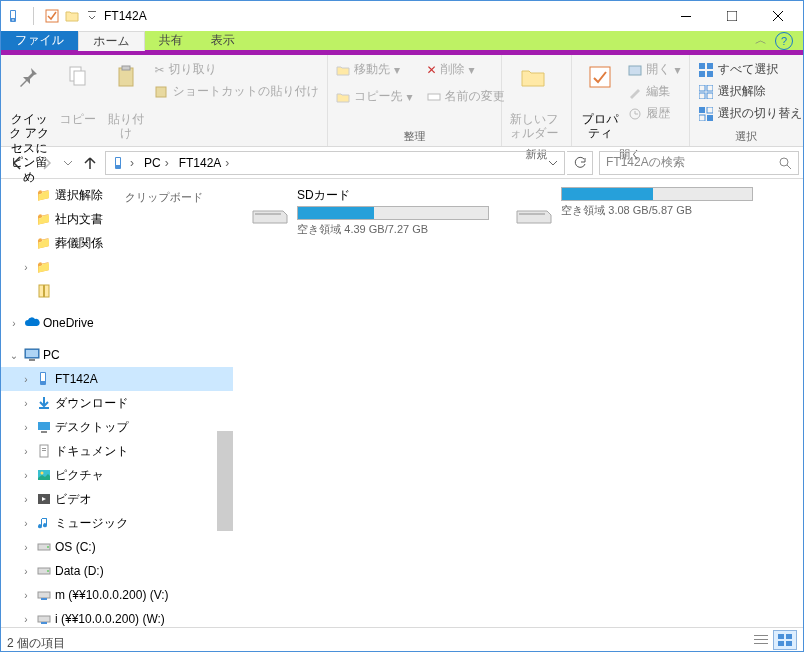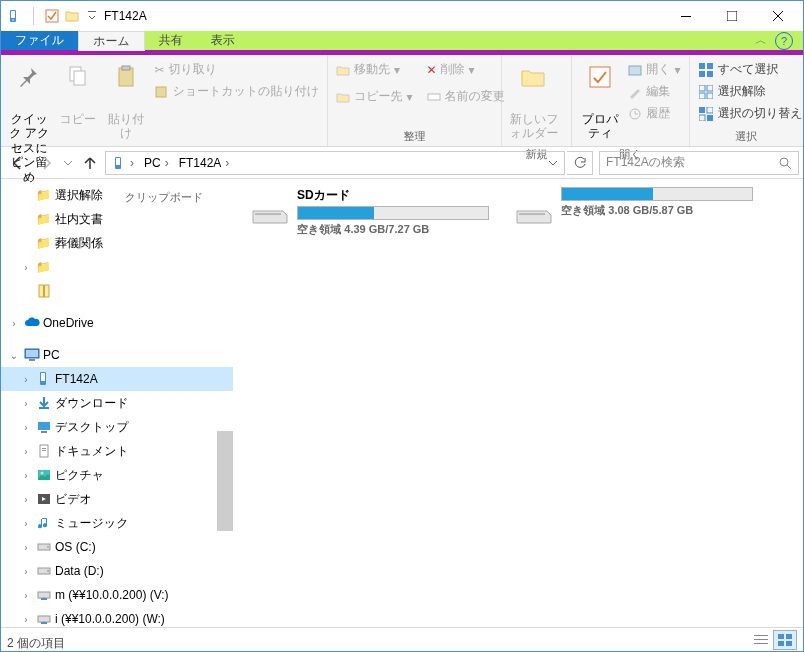--- a/index.html
+++ b/index.html
@@ -49,21 +49,21 @@
 .tv-item .exp { width: 14px; text-align: center; color: #777; font-size: 10px; }
 .tv-item .icon { width: 18px; height: 18px; display: flex; align-items: center; justify-content: center; }
 .tv-item.selected { background: #cce8ff; }
 .tv-item.l1 { padding-left: 6px; }
 .tv-item.l2 { padding-left: 18px; }
 .scrollthumb { position: absolute; right: 0; top: 252px; width: 16px; height: 100px; background: #cdcdcd; }
 
 .main { flex: 1; padding: 8px 16px; display: flex; align-items: flex-start; gap: 24px; }
 .tile { display: flex; gap: 8px; width: 240px; }
 .tile .drive-icon { width: 40px; height: 30px; margin-top: 10px; }
-.tile .info { flex: 1; font-weight: bold; }
+.tile .info { flex: 1; }
 .tile .name { padding-bottom: 2px; }
 .tile .bar { height: 14px; border: 1px solid #b5b5b5; background: #eaeaea; position: relative; margin-bottom: 2px; }
 .tile .bar .fill { position: absolute; left: 0; top: 0; bottom: 0; background: #26a0da; }
 .tile .sub { color: #666; font-size: 11px; }
 
 .statusbar { height: 24px; border-top: 1px solid #dadada; display: flex; align-items: center; padding: 0 6px; }
 .statusbar .txt { flex: 1; color: #444; margin-top: 7px; }
 .viewbtn { width: 24px; height: 20px; display: flex; align-items: center; justify-content: center; border: 1px solid transparent; }
 .viewbtn.active { border: 1px solid #8cb4e0; background: #def; }
 

